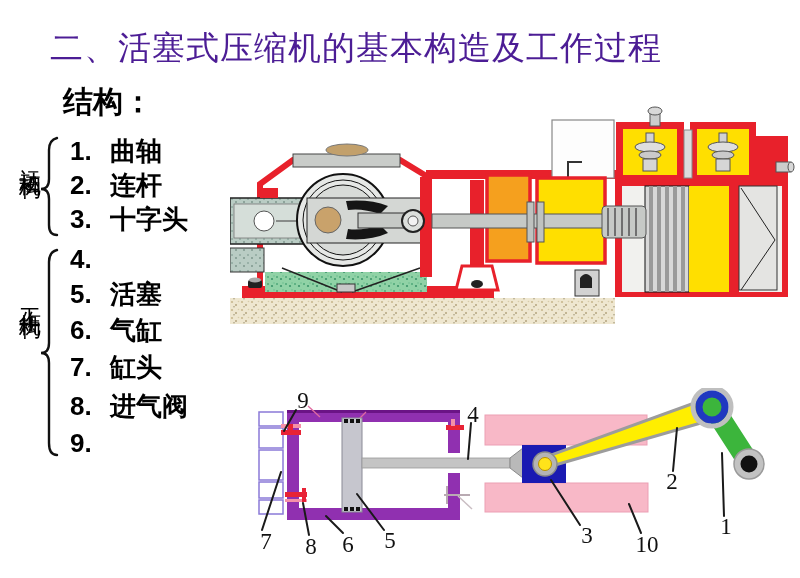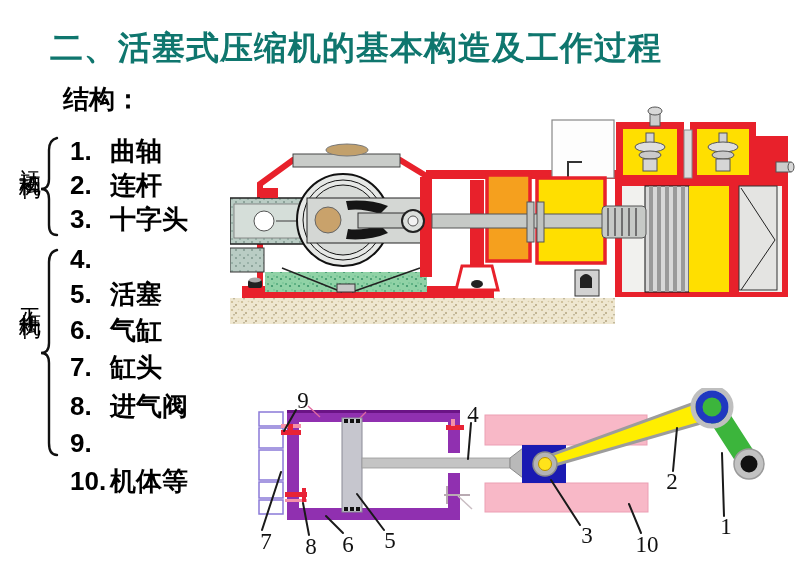--- a/index.html
+++ b/index.html
@@ -1,20 +1,20 @@
 <!DOCTYPE html>
 <html><head>
 <meta charset="utf-8">
 <style>
   html,body{margin:0;padding:0;background:#ffffff;}
   .slide{position:relative;width:800px;height:578px;background:#fff;overflow:hidden;
          font-family:"Liberation Sans","DejaVu Sans",sans-serif;color:#000;}
   .title{position:absolute;left:50px;top:26px;font-family:"Liberation Serif","DejaVu Serif",serif;
-         font-size:33px;letter-spacing:1px;color:#0f766e;white-space:nowrap;font-weight:bold;}
-  .heading{position:absolute;left:63px;top:82px;font-size:26px;font-weight:bold;white-space:nowrap;}
+         font-size:33px;letter-spacing:1px;color:#4c1d95;white-space:nowrap;}
+  .heading{position:absolute;left:63px;top:82px;font-size:30px;font-weight:bold;white-space:nowrap;}
   .part-row{position:absolute;left:70px;display:flex;font-size:26px;font-weight:bold;line-height:30px;white-space:nowrap;}
   .part-num{min-width:40px;}
   .group-label{position:absolute;writing-mode:vertical-rl;text-orientation:upright;
          font-family:"Liberation Serif","DejaVu Serif",serif;font-size:22px;letter-spacing:3px;line-height:26px;}
   svg{position:absolute;}
   .callout{font-family:"Liberation Serif","DejaVu Serif",serif;font-size:23px;fill:#111;}
 </style>
 </head>
 <body>
 
@@ -57,24 +57,20 @@
   <div class="part-row" style="top:352px">
       <span class="part-num">7.</span>
       <span>缸头</span>
     </div>
   <div class="part-row" style="top:391px">
       <span class="part-num">8.</span>
       <span>进气阀</span>
     </div>
   <div class="part-row" style="top:428px">
       <span class="part-num">9.</span>
-    </div>
-  <div class="part-row" style="top:466px">
-      <span class="part-num">10.</span>
-      <span>机体等</span>
     </div>
 
   <svg style="left:230px;top:100px" width="565" height="225" viewBox="0 0 565 225">
     <defs>
       <pattern id="pFound" width="10" height="8" patternUnits="userSpaceOnUse">
         <rect width="10" height="8" fill="#EFE7D0"></rect>
         <circle cx="2" cy="2" r="1.1" fill="#C9B88F"></circle>
           <circle cx="6" cy="5" r="1" fill="#B5A47E"></circle>
         <circle cx="8.5" cy="1.5" r="0.8" fill="#D8CCAA"></circle>
           <circle cx="4" cy="6.8" r="0.7" fill="#9A8F70"></circle>

